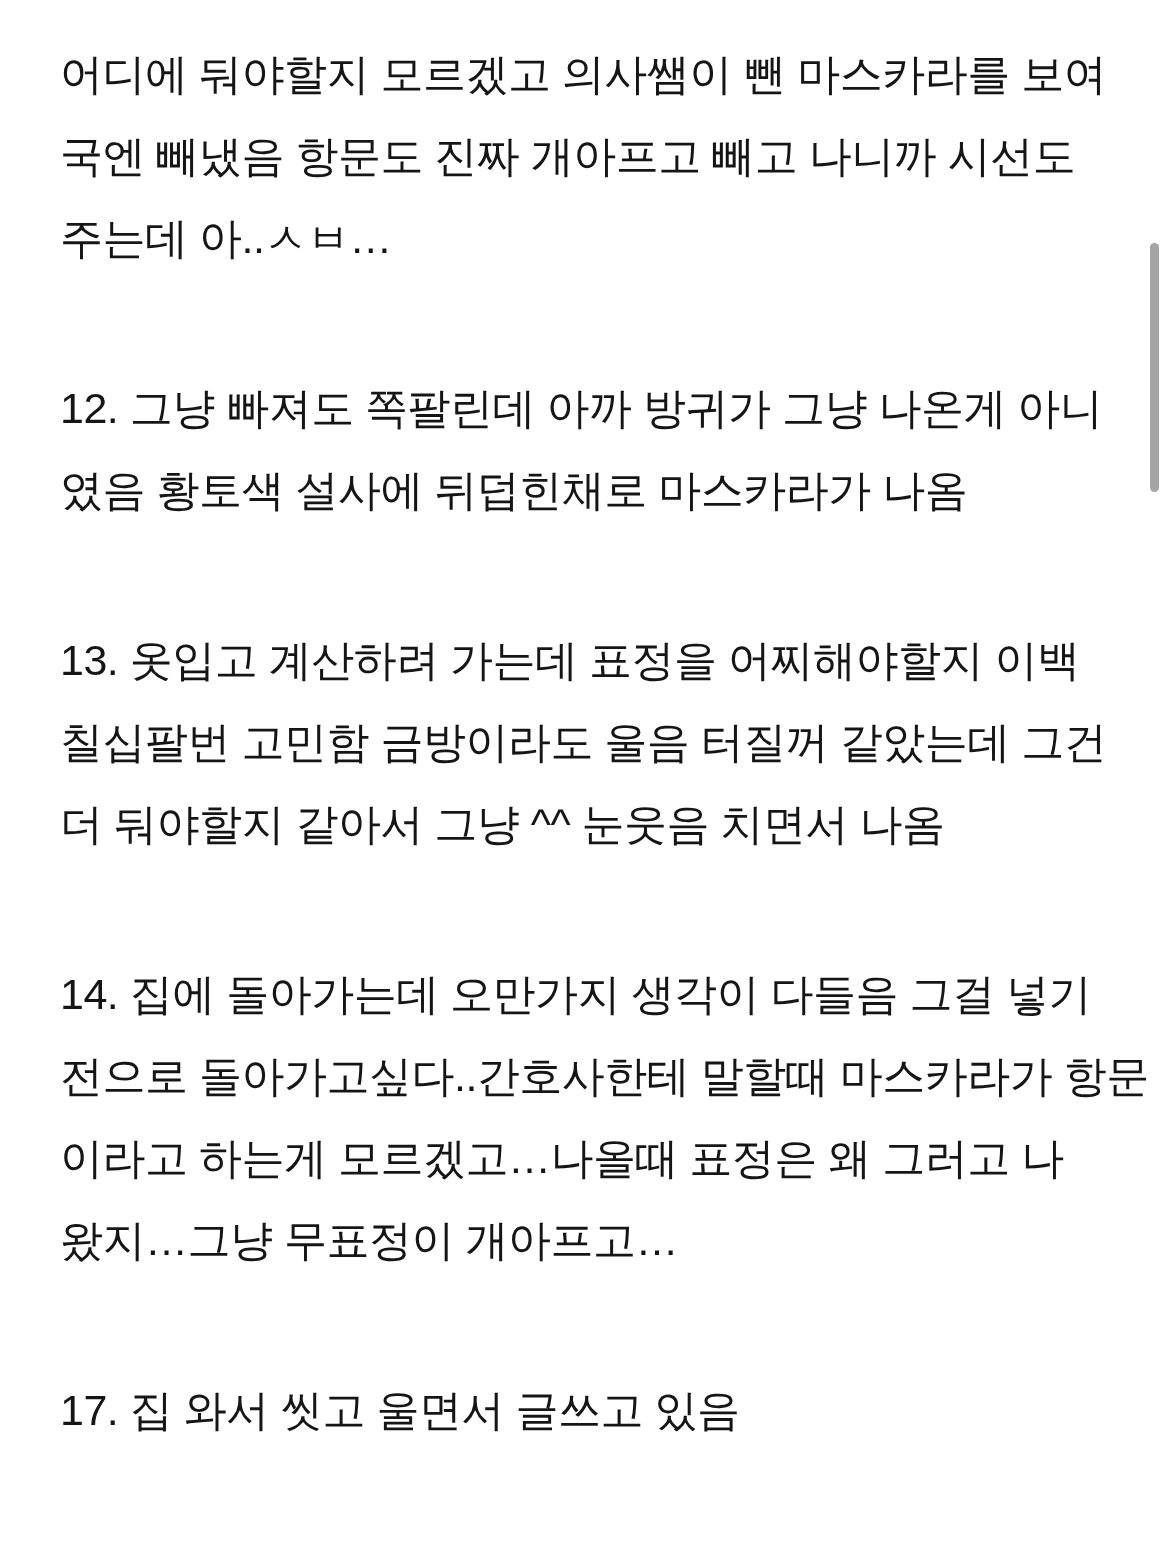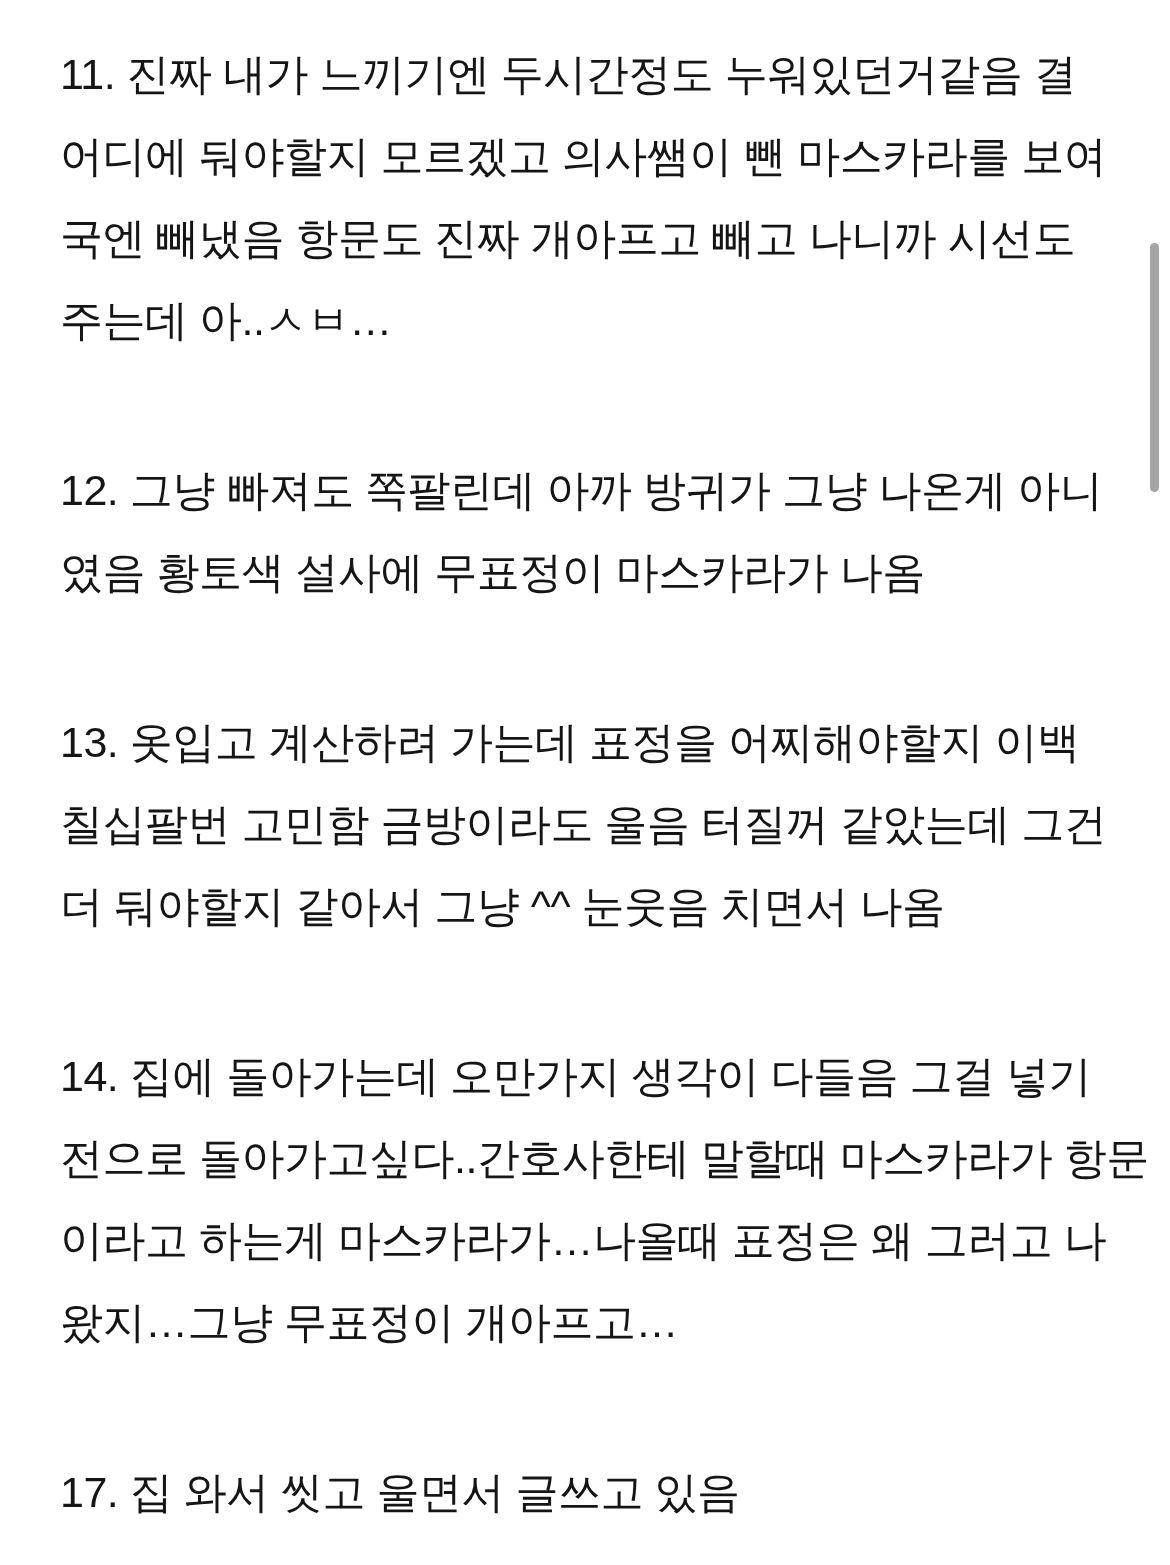--- a/index.html
+++ b/index.html
@@ -44,38 +44,37 @@
     border-radius: 5px;
     background: var(--scrollbar-color, #a5a5a5);
   }
 </style>
 </head>
 <body style="background: rgb(255, 255, 255);">
 
 <main class="post-content">
   <div id="paragraph-list">
       <p class="post-paragraph">
-        <span class="text-line">11. 진짜 내가 느끼기엔 두시간정도 누워있던거같음 결</span>
         <span class="text-line">어디에 둬야할지 모르겠고 의사쌤이 뺀 마스카라를 보여</span>
         <span class="text-line">국엔 빼냈음 항문도 진짜 개아프고 빼고 나니까 시선도</span>
         <span class="text-line">주는데 아..ㅅㅂ…</span>
       </p>
       <p class="post-paragraph">
         <span class="text-line">12. 그냥 빠져도 쪽팔린데 아까 방귀가 그냥 나온게 아니</span>
-        <span class="text-line">였음 황토색 설사에 무표정이 마스카라가 나옴</span>
+        <span class="text-line">였음 황토색 설사에 뒤덥힌채로 마스카라가 나옴</span>
       </p>
       <p class="post-paragraph">
         <span class="text-line">13. 옷입고 계산하려 가는데 표정을 어찌해야할지 이백</span>
         <span class="text-line">칠십팔번 고민함 금방이라도 울음 터질꺼 같았는데 그건</span>
         <span class="text-line">더 둬야할지 같아서 그냥 ^^ 눈웃음 치면서 나옴</span>
       </p>
       <p class="post-paragraph">
         <span class="text-line">14. 집에 돌아가는데 오만가지 생각이 다들음 그걸 넣기</span>
         <span class="text-line">전으로 돌아가고싶다..간호사한테 말할때 마스카라가 항문</span>
-        <span class="text-line">이라고 하는게 마스카라가…나올때 표정은 왜 그러고 나</span>
+        <span class="text-line">이라고 하는게 모르겠고…나올때 표정은 왜 그러고 나</span>
         <span class="text-line">왔지…그냥 무표정이 개아프고…</span>
       </p>
       <p class="post-paragraph">
         <span class="text-line">17. 집 와서 씻고 울면서 글쓰고 있음</span>
       </p>
     </div>
 </main>
 
 <div class="scrollbar-thumb"></div>
 

